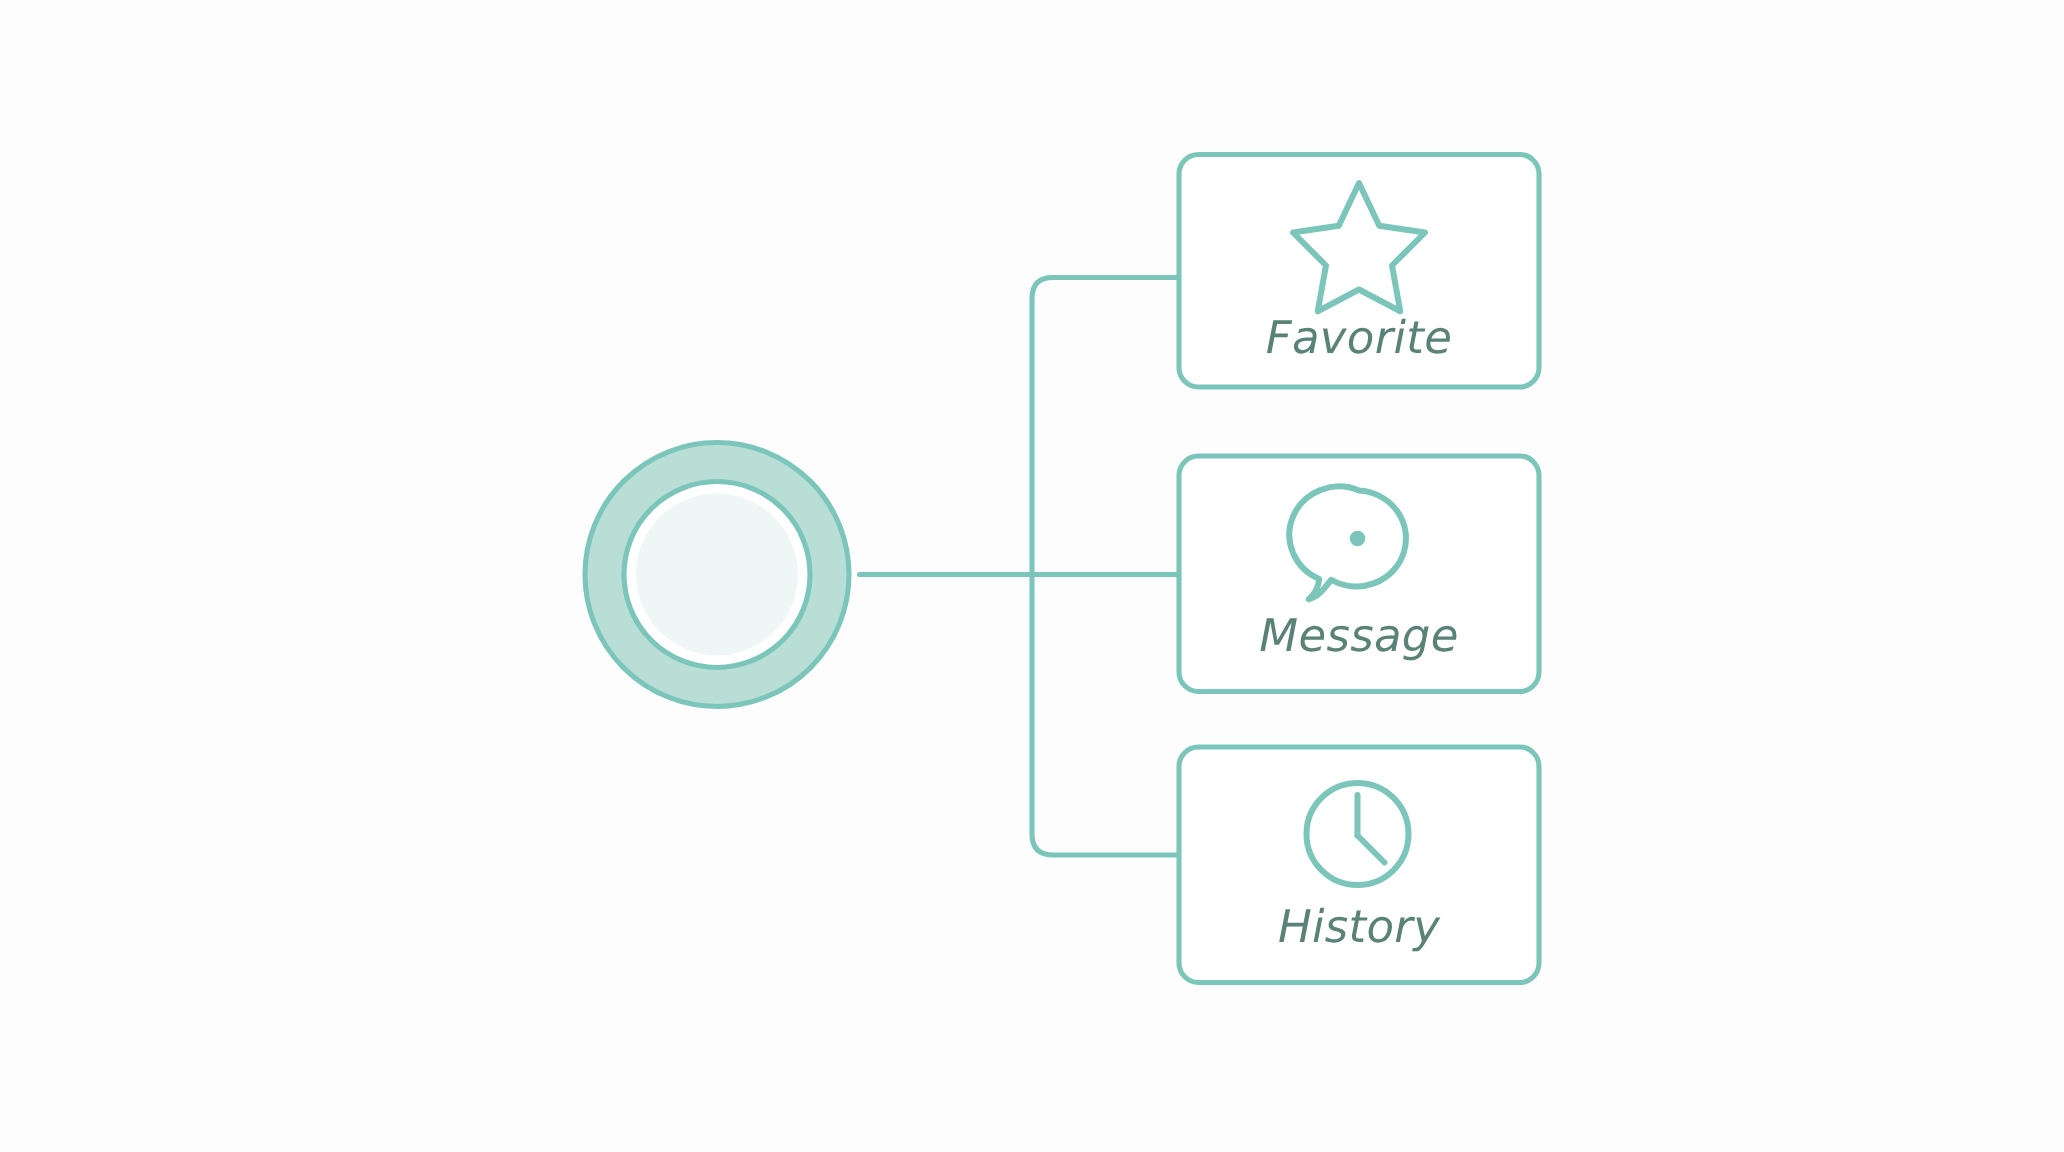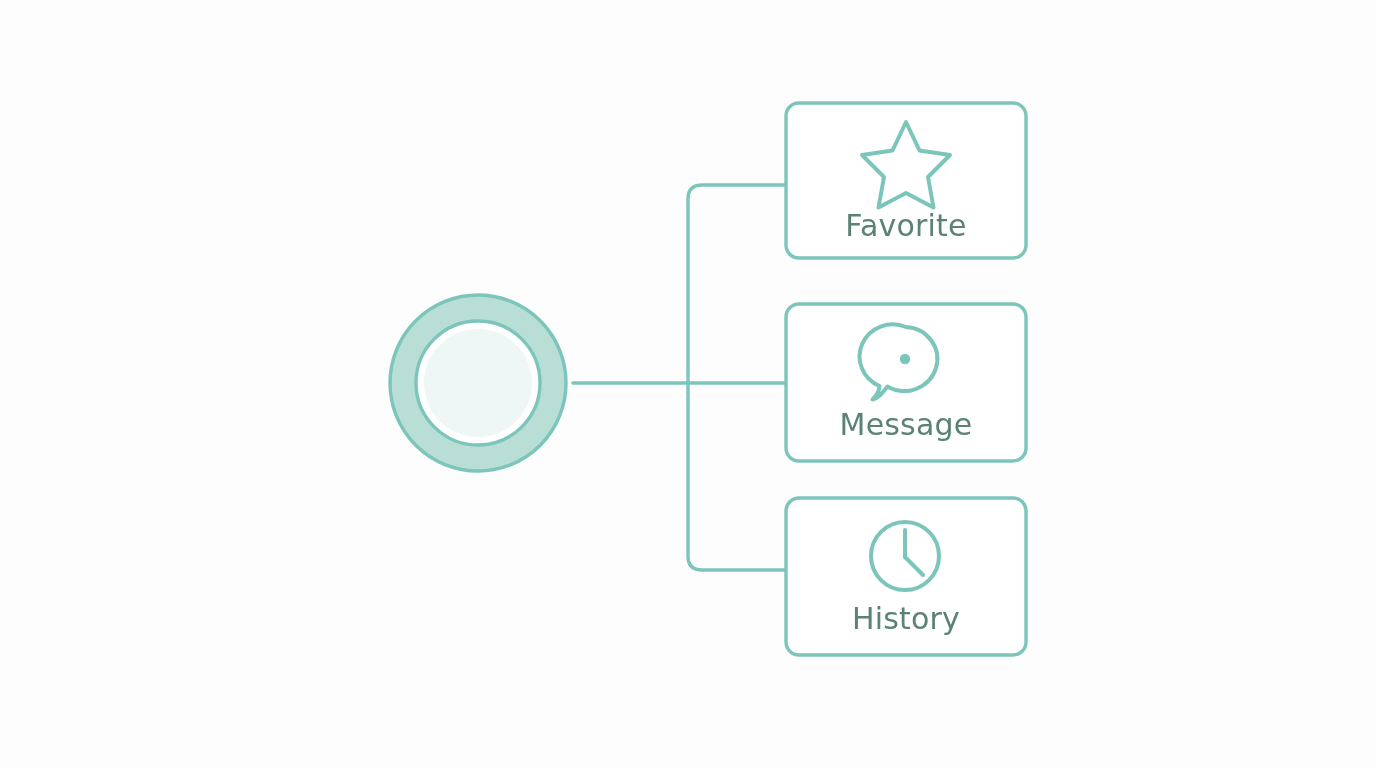--- a/index.html
+++ b/index.html
@@ -2,21 +2,21 @@
 <html><head>
 <meta charset="utf-8">
 <style>
   html,body{margin:0;padding:0;}
   body{
     width:1376px;height:768px;
     background:#fdfdfd;
     font-family:"DejaVu Sans", sans-serif;
     overflow:hidden;
   }
-  #stage{position:relative;width:1376px;height:768px;}
+  #stage{position:relative;width:1376px;height:768px;font-style:italic;}
   #diagram{position:absolute;inset:0;display:block;}
   .node-label{
     font-family:"DejaVu Sans", sans-serif;
     font-size:30px;
     fill:#5a8277;
     text-anchor:middle;
     dominant-baseline:middle;
     letter-spacing:0.2px;
   }
 </style>

